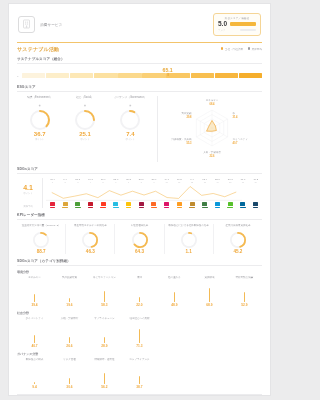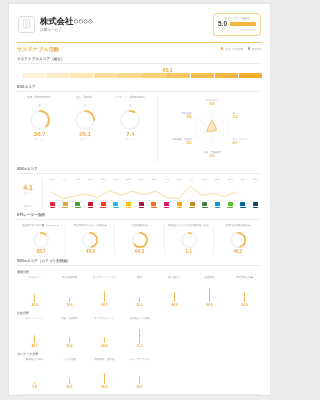--- a/index.html
+++ b/index.html
@@ -170,21 +170,20 @@
         <svg width="9" height="10" viewBox="0 0 9 10">
           <rect x="1.5" y="1" width="6" height="8" rx="0.6" fill="none" stroke="#d5d5d7" stroke-width="0.7"></rect>
           <rect x="3" y="2.6" width="1.2" height="1.1" fill="#dedee0"></rect>
           <rect x="4.9" y="2.6" width="1.2" height="1.1" fill="#dedee0"></rect>
           <rect x="3" y="4.5" width="1.2" height="1.1" fill="#dedee0"></rect>
           <rect x="4.9" y="4.5" width="1.2" height="1.1" fill="#dedee0"></rect>
           <rect x="3.9" y="6.5" width="1.3" height="2.4" fill="#dedee0"></rect>
         </svg>
       </div>
       <div class="hdr-names">
-        <div class="hdr-title">株式会社○○○○</div>
         <div class="hdr-sub">消費サービス</div>
       </div>
       <div class="score-badge">
         <div class="sb-cap">総合スコア／偏差値</div>
         <div class="sb-row">
           <span class="sb-val">5.0</span>
           <span class="sb-bar"></span>
         </div>
         <div class="sb-foot">
           <span>ランク</span>

